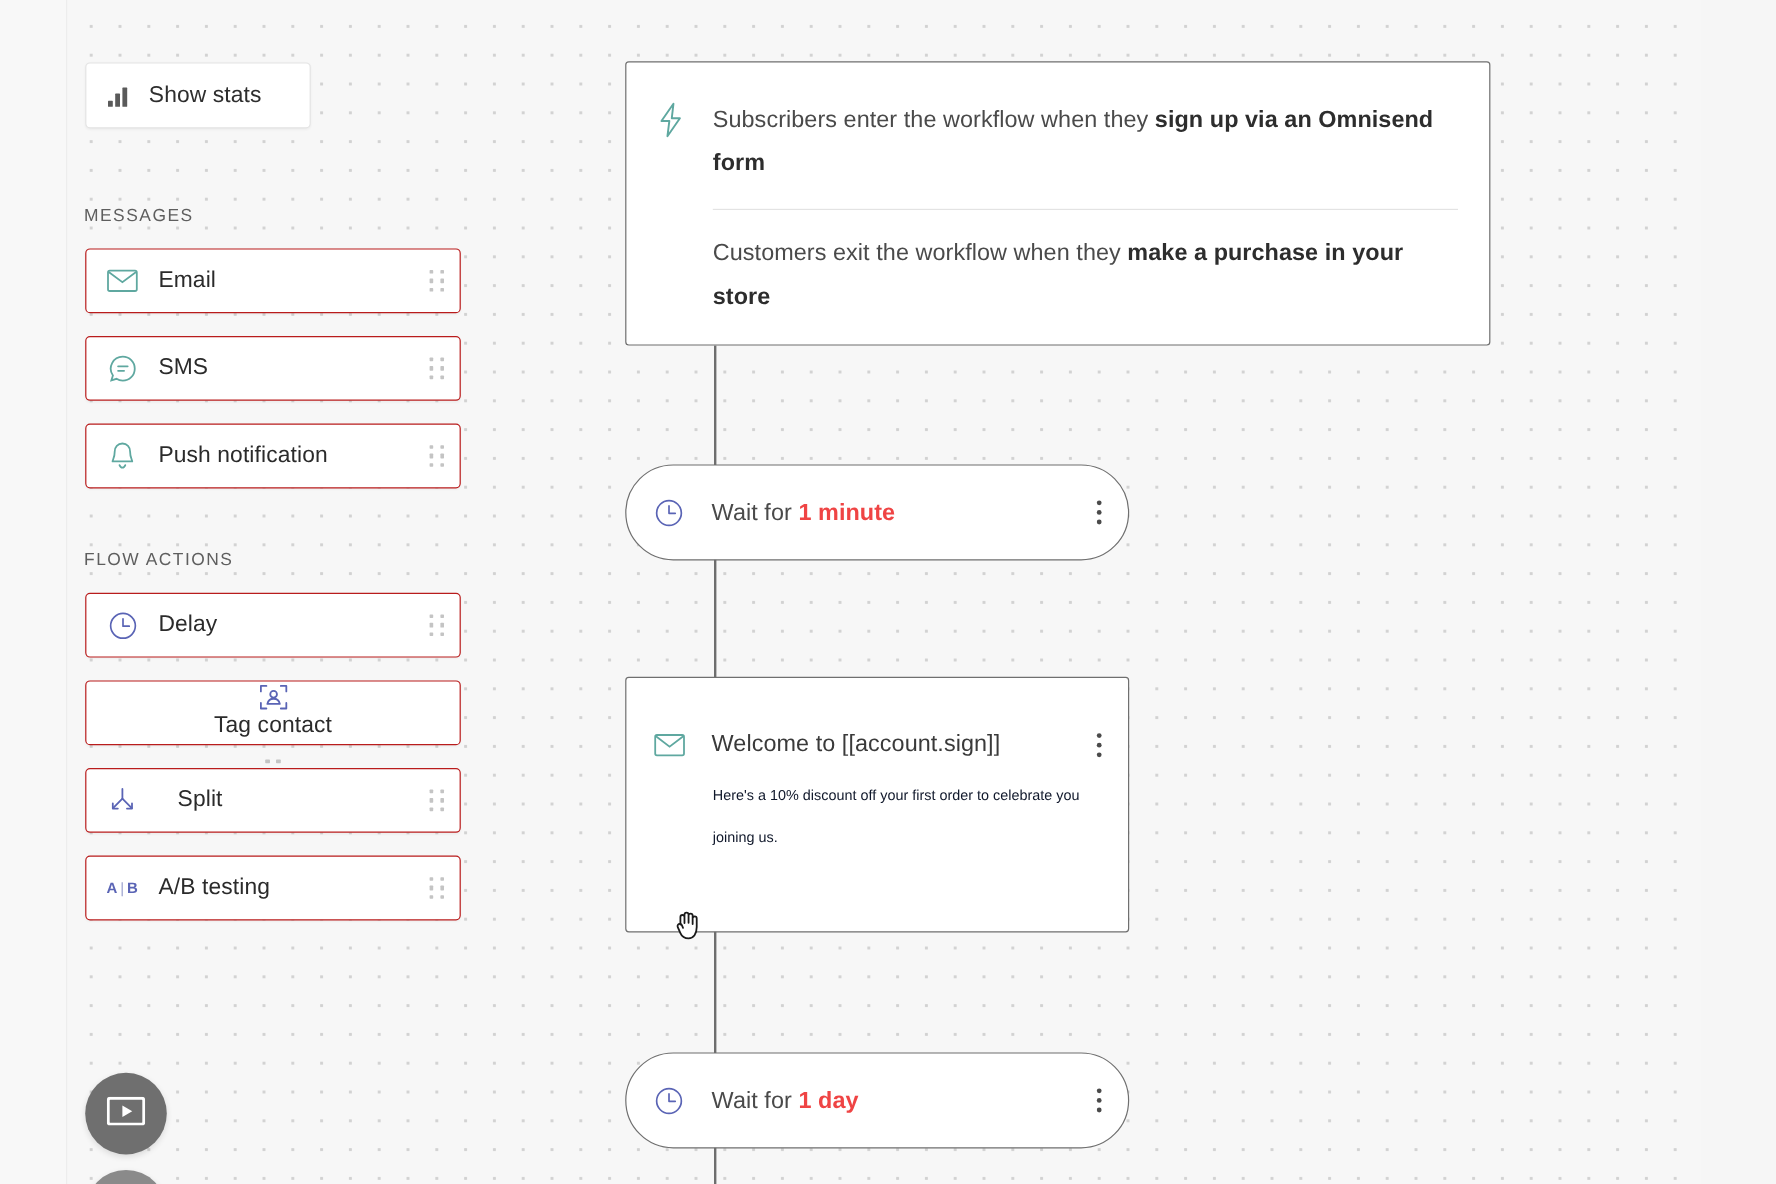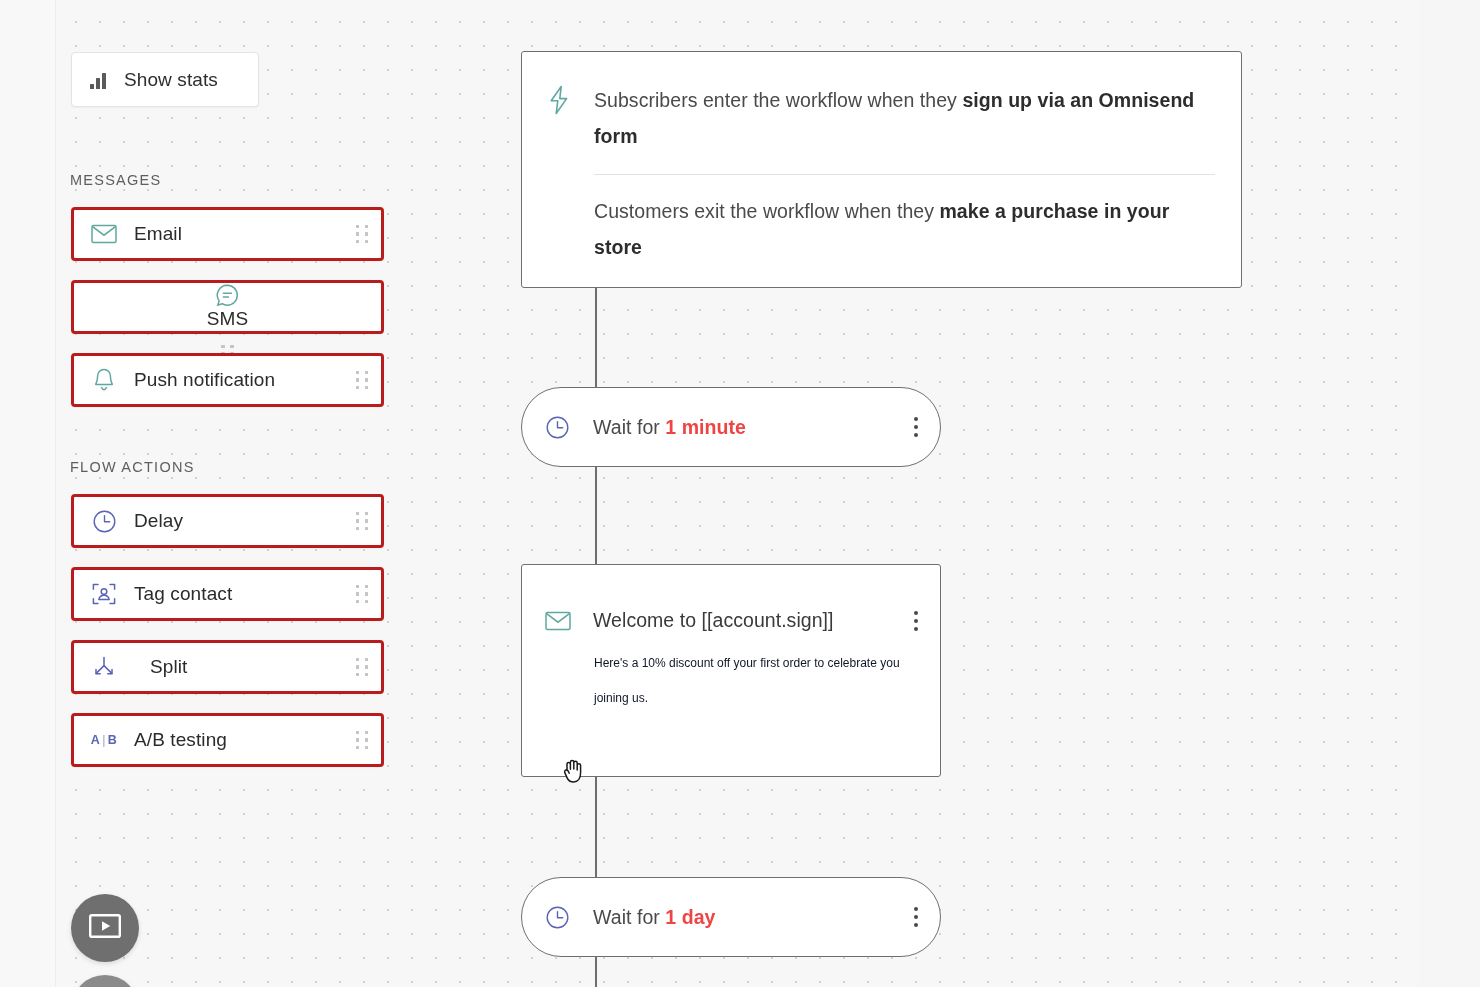--- a/index.html
+++ b/index.html
@@ -102,21 +102,21 @@
   }
   #sec-messages { top: 172px; }
   #sec-flow { top: 459px; }
 
   .palette-item {
     position: absolute;
     left: 71px;
     width: 313px;
     height: 54px;
     background: #ffffff;
-    border: 3px solid #b91c1c;
+    border: 1px solid #b91c1c;
     border-radius: 4px;
     box-shadow: 0 1px 2px rgba(0,0,0,0.035);
     display: flex;
     align-items: center;
     box-sizing: border-box;
     cursor: grab;
   }
   .palette-item .pi-icon {
     width: 60px;
     display: flex;
@@ -141,24 +141,24 @@
   }
   .dots6 {
     display: grid;
     grid-template-columns: 3.4px 3.4px;
     grid-template-rows: 3.4px 3.4px 3.4px;
     gap: 4.2px 5.4px;
   }
   .dots6 span { display: block; width: 3.4px; height: 3.4px; background: #c4c4c4; border-radius: 0.6px; }
 
   #pi-email { top: 207px; }
-  #pi-sms { top: 280px; flex-direction: column; }
+  #pi-sms { top: 280px; }
   #pi-push { top: 353px; }
   #pi-delay { top: 494px; }
-  #pi-tag { top: 567px; }
+  #pi-tag { top: 567px; flex-direction: column; }
   #pi-split { top: 640px; gap: 16px; }
   #pi-ab { top: 713px; }
 
   .ab-icon {
     font-size: 12.5px;
     letter-spacing: 0.4px;
     color: #5a64b5;
     font-weight: 600;
     display: flex;
     align-items: center;

